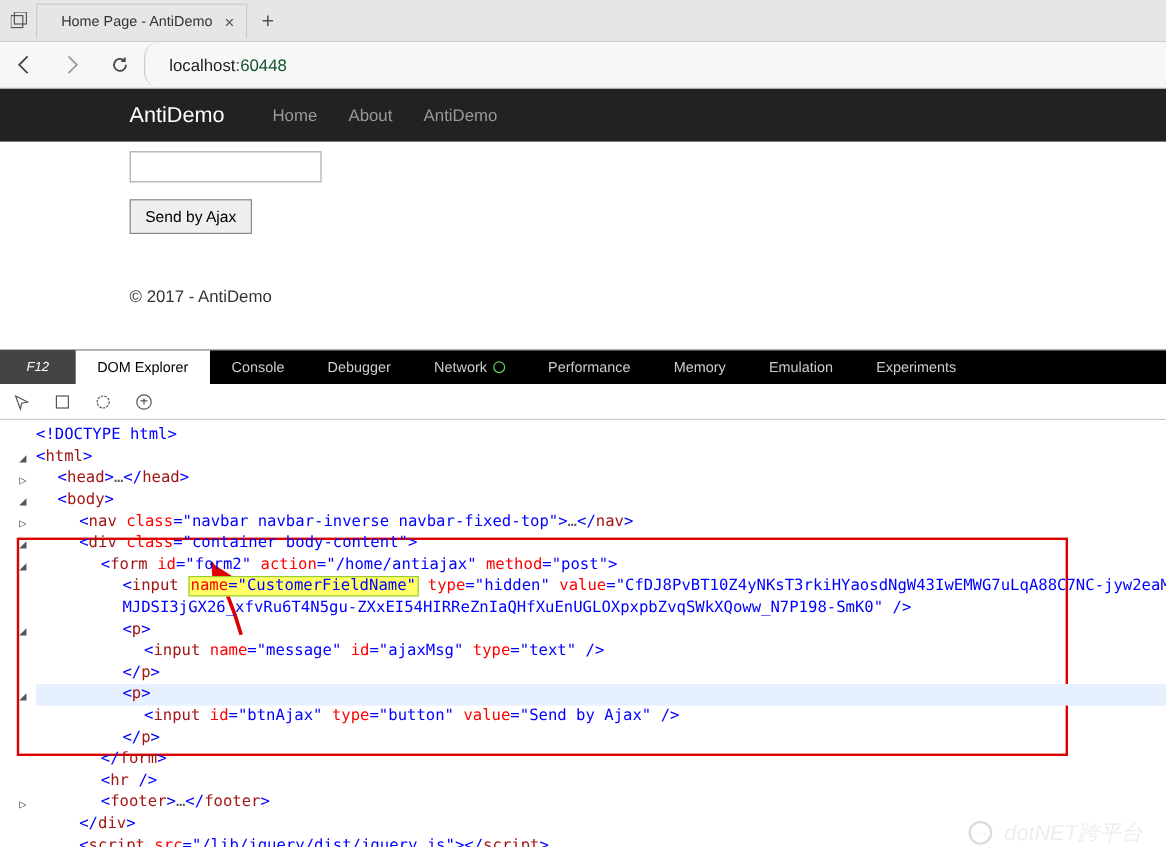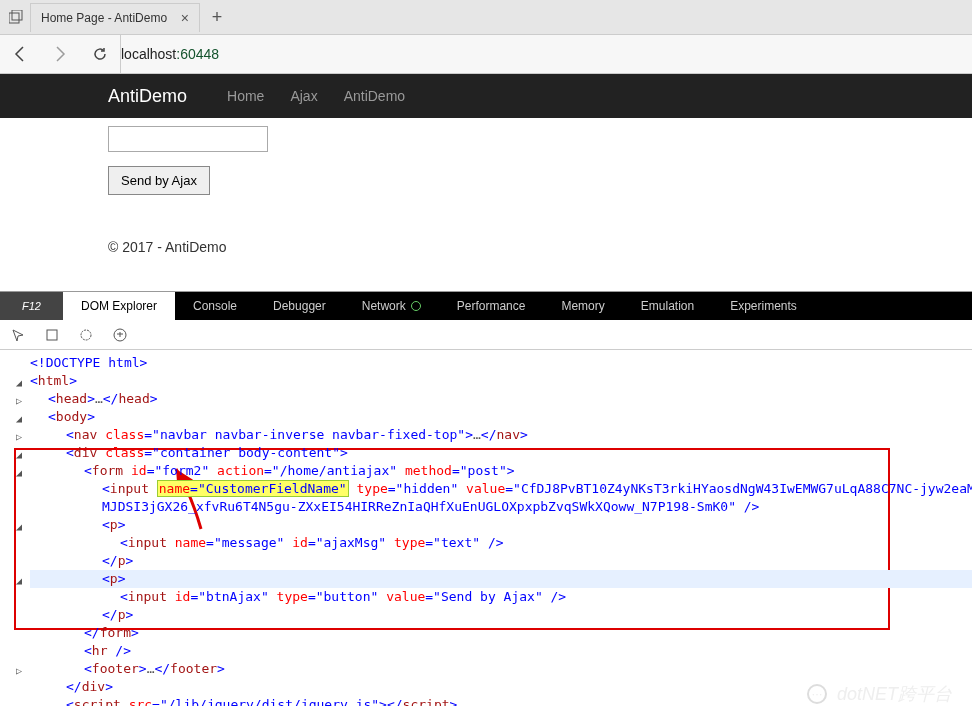--- a/index.html
+++ b/index.html
@@ -2,27 +2,27 @@
 <html><head>
 <meta charset="utf-8">
 <style>
 * { margin: 0; padding: 0; box-sizing: border-box; }
 body { font-family: "Segoe UI", Arial, sans-serif; font-size: 13px; background: #fff; overflow: hidden; }
 
 
 .browser-chrome { background: #e6e6e6; }
 .tab-bar { display: flex; align-items: center; height: 34px; padding-left: 6px; }
 .window-tabs-icon { width: 20px; height: 20px; display: flex; align-items: center; justify-content: center; margin-right: 4px; color: #555; }
-.tab { background: #e6e6e6; border: 1px solid #ccc; border-bottom: none; display: flex; align-items: center; padding: 6px 10px 6px 10px; font-size: 12px; color: #333; min-width: 170px; }
+.tab { background: #e6e6e6; border: 1px solid #ccc; border-bottom: none; display: flex; align-items: center; padding: 6px 10px 6px 20px; font-size: 12px; color: #333; min-width: 170px; }
 .tab .tab-title { flex: 1; }
 .tab .close-x { margin-left: 10px; font-size: 14px; color: #555; }
 .new-tab { width: 34px; display: flex; align-items: center; justify-content: center; font-size: 18px; color: #555; }
 .nav-bar { display: flex; align-items: center; height: 40px; background: #f7f7f7; border-top: 1px solid #ccc; border-bottom: 1px solid #ccc; }
 .nav-btn { width: 40px; height: 40px; display: flex; align-items: center; justify-content: center; color: #444; font-size: 16px; }
-.url-area { flex: 1; display: flex; align-items: center; border-left: 1px solid #ccc; height: 100%; padding-left: 0; }
+.url-area { flex: 1; display: flex; align-items: center; border-left: 1px solid #ccc; height: 100%; padding-left: 20px; border-radius: 13px; }
 .url-host { color: #222; font-size: 14px; }
 .url-port { color: #14532d; font-size: 14px; }
 
 
 .page-navbar { background: #222; color: #999; height: 44px; display: flex; align-items: center; padding-left: 108px; }
 .brand { color: #fff; font-size: 18px; margin-right: 40px; }
 .nav-link { color: #999; margin-right: 26px; font-size: 14px; }
 .page-body { padding-left: 108px; padding-top: 8px; }
 .text-input { width: 160px; height: 26px; border: 1px solid #aaa; margin-bottom: 14px; }
 .ajax-btn { background: #efefef; border: 1px solid #888; padding: 6px 12px; font-size: 13px; cursor: pointer; }
@@ -102,21 +102,21 @@
       <span class="url-host">localhost</span>
         <span class="url-port">:60448</span>
     </div>
   </div>
 </div>
 
 <div>
   <div class="page-navbar">
     <span class="brand">AntiDemo</span>
     <span class="nav-link">Home</span>
-    <span class="nav-link">Ajax</span>
+    <span class="nav-link">About</span>
     <span class="nav-link">AntiDemo</span>
   </div>
   <div class="page-body">
     <input class="text-input" type="text" style="">
     <div>
       <button class="ajax-btn">Send by Ajax</button>
     </div>
     <div class="footer">© 2017 - AntiDemo</div>
   </div>
 </div>

